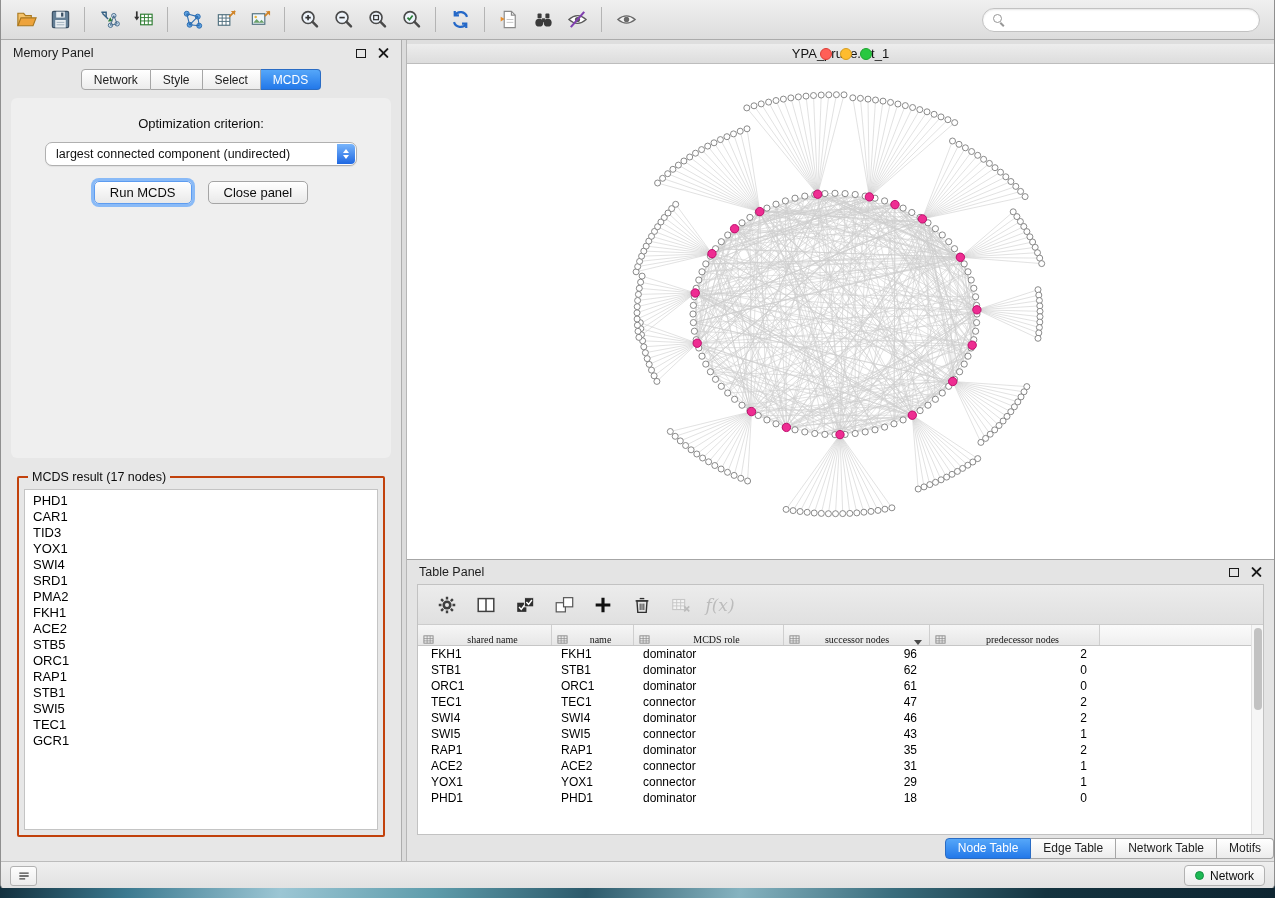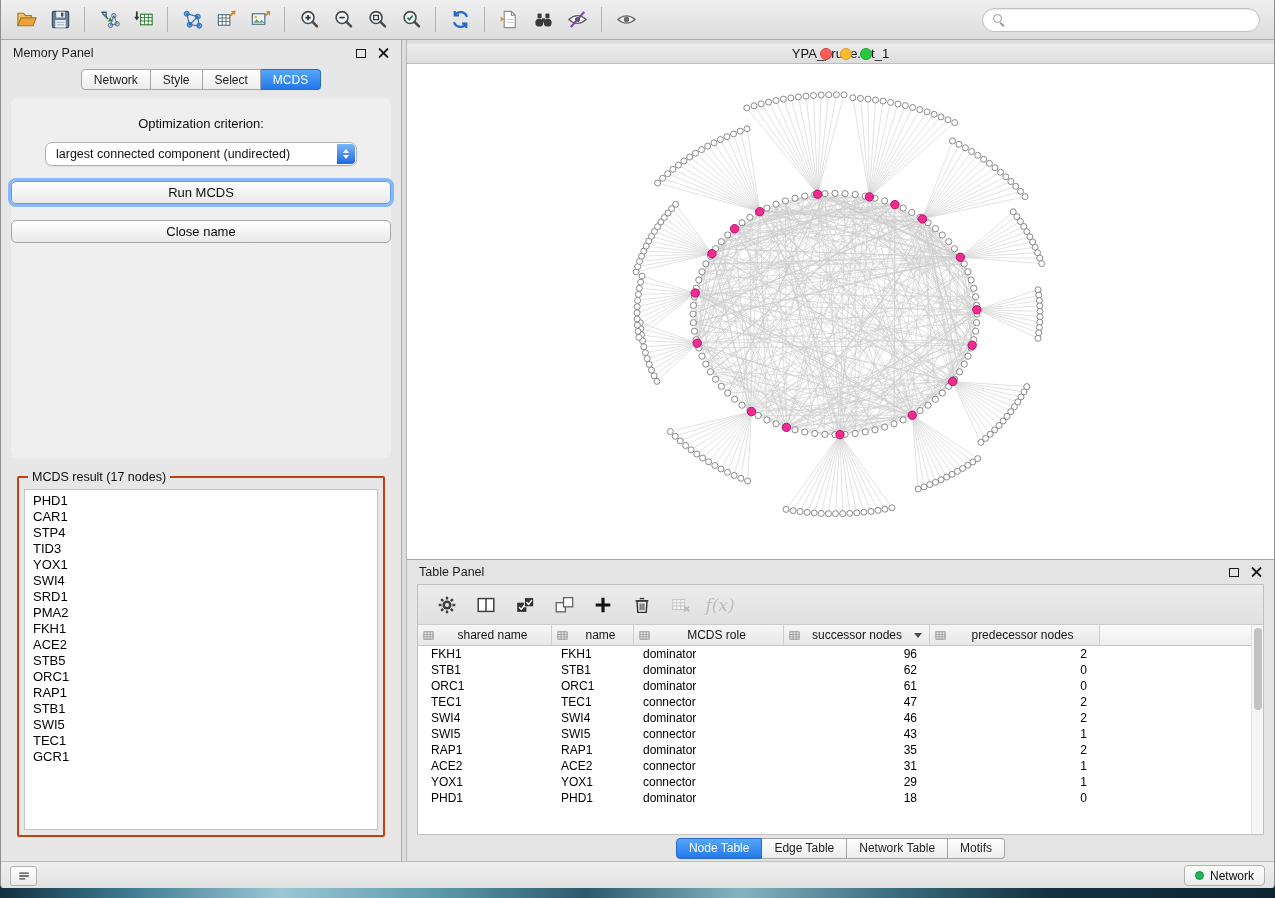--- a/index.html
+++ b/index.html
@@ -39,21 +39,21 @@
   .seg:last-child{border-radius:0 4px 4px 0;}
   .seg.active{background:linear-gradient(#55a7f9,#2378e9);border-color:#2a6cc4;color:#fff;}
   .cp-content{margin:0 10px;flex:none;height:360px;background:#efefef;border-radius:6px;padding-top:18px;}
   .opt-label{text-align:center;font-size:13px;color:#0d0d0d;margin-bottom:11px;}
   .dropdown{margin:0 auto;width:312px;height:24px;background:#fff;border:1px solid #b0b0b0;border-radius:7px;display:flex;align-items:center;position:relative;padding:0 24px 0 10px;font-size:12.5px;box-shadow:0 1px 1px rgba(0,0,0,.06);}
   .dd-text{white-space:nowrap;overflow:hidden;}
   .dd-stepper{position:absolute;right:1px;top:1px;bottom:1px;width:18px;border-radius:0 4px 4px 0;background:linear-gradient(#79b5fb,#1f68e2);display:flex;flex-direction:column;align-items:center;justify-content:center;gap:2.5px;}
   .dd-stepper i{width:0;height:0;border-left:3.5px solid transparent;border-right:3.5px solid transparent;display:block;}
   .dd-stepper .up{border-bottom:4.5px solid #fff;}
   .dd-stepper .down{border-top:4.5px solid #fff;}
-  .cp-buttons{display:flex;justify-content:center;gap:16px;margin-top:15px;flex-direction:column;}
+  .cp-buttons{display:flex;justify-content:center;gap:16px;margin-top:15px;}
   .btn{height:23px;padding:0 15px;font:13px "Liberation Sans",sans-serif;background:linear-gradient(#ffffff,#e9e9e9);border:1px solid #a5a5a5;border-radius:5px;color:#0d0d0d;}
   .btn.focus{box-shadow:0 0 0 3px rgba(82,156,250,.65);border-color:#5d9cf0;}
   .mcds-result{flex:1;margin:12px 16px 24px;border:2px solid #c2410c;border-radius:2px;padding:5px;min-height:0;display:flex;flex-direction:column;}
   .mcds-result legend{font-size:12.5px;padding:0 4px;margin-left:4px;color:#0d0d0d;}
   .mcds-list{flex:1;background:#fff;border:1px solid #c4c4c4;overflow:hidden;padding-top:3px;}
   .mcds-item{font-size:13px;line-height:16px;padding-left:8px;color:#000;white-space:nowrap;}
 
   .v-splitter{width:5px;flex:none;background:#dcdcdc;border-right:1px solid #b6b6b6;}
 
   
@@ -73,34 +73,34 @@
   .table-panel{flex:1;display:flex;flex-direction:column;background:#e4e4e4;min-height:0;}
   .tp-header{height:24px;}
   .tp-box{margin:0 10px;border:1px solid #c2c2c2;flex:1;display:flex;flex-direction:column;min-height:0;background:#fff;}
   .tp-toolbar{height:40px;flex:none;background:linear-gradient(#ececec,#e0e0e0);border-bottom:1px solid #cccccc;display:flex;align-items:center;gap:9px;padding-left:14px;}
   .tpt-btn{width:30px;height:30px;display:flex;align-items:center;justify-content:center;}
   .tpt-icon svg{width:22px;height:22px;display:block;}
   .tpt-btn.disabled{opacity:.55;}
   .fx-label{font-family:"DejaVu Serif",serif;font-style:italic;font-size:17px;color:#9a9a9a;}
   .tp-table{position:relative;flex:1;display:flex;flex-direction:column;min-height:0;}
   .tp-head{display:flex;height:21px;flex:none;background:linear-gradient(#f6f6f6,#e7e7e7);border-bottom:1px solid #c6c6c6;}
-  .th{border-right:1px solid #cfcfcf;font-size:12px;color:#141414;display:flex;align-items:center;flex:none;}
+  .th{border-right:1px solid #cfcfcf;font-size:10px;color:#141414;display:flex;align-items:flex-end;flex:none;font-family:Liberation Serif, serif;}
   .th-icon svg{width:11px;height:11px;display:block;margin-left:5px;}
   .th-label{flex:1;text-align:center;padding:0 4px;white-space:nowrap;}
   .th-chevron{width:0;height:0;border-left:4px solid transparent;border-right:4px solid transparent;border-top:5px solid #4a4a4a;margin-right:7px;}
   .th.filler{border-right:none;background:linear-gradient(#fbfbfb,#efefef);}
   .tp-body{flex:1;background:#fff;overflow:hidden;position:relative;}
   .tr{display:flex;height:16px;align-items:center;}
   .td{flex:none;font-size:12px;line-height:16px;color:#000;white-space:nowrap;overflow:hidden;}
   .td.c0{padding-left:13px;}
   .td.c1,.td.c2{padding-left:9px;}
   .td.num{text-align:right;padding-right:13px;}
   .tp-scrollbar{position:absolute;top:0;right:0;bottom:0;width:12px;background:#f6f6f6;border-left:1px solid #e2e2e2;}
   .tp-scrollbar .thumb{position:absolute;top:3px;left:1.5px;width:8px;height:82px;background:#c2c2c2;border-radius:4px;}
-  .tp-tabs{height:26px;flex:none;display:flex;justify-content:center;align-items:center;}
+  .tp-tabs{height:26px;flex:none;display:flex;justify-content:flex-end;align-items:center;}
 
   
   .status-bar{height:28px;flex:none;background:linear-gradient(#efefef,#e1e1e1);border-top:1px solid #bcbcbc;display:flex;align-items:center;padding:0 9px;}
   .status-left-btn{width:27px;height:20px;border:1px solid #b2b2b2;border-radius:3px;background:linear-gradient(#fdfdfd,#ececec);display:flex;align-items:center;justify-content:center;}
   .status-left-btn svg{width:14px;height:14px;display:block;}
   .memory-btn{margin-left:auto;height:21px;border:1px solid #b2b2b2;border-radius:4px;background:linear-gradient(#fdfdfd,#ececec);display:flex;align-items:center;gap:6px;padding:0 10px;font-size:12px;color:#0d0d0d;}
   .green-dot{width:9px;height:9px;border-radius:50%;background:#1db954;border:1px solid #149043;flex:none;}
 </style>
 </head>
 <body>
@@ -301,29 +301,28 @@
           <div class="opt-label">Optimization criterion:</div>
           <div class="dropdown">
             <span class="dd-text">largest connected component (undirected)</span>
             <span class="dd-stepper">
                 <i class="up"></i>
                 <i class="down"></i>
               </span>
           </div>
           <div class="cp-buttons">
             <button class="btn focus">Run MCDS</button>
-            <button class="btn">Close name</button>
+            <button class="btn">Close panel</button>
           </div>
         </div>
         <fieldset class="mcds-result">
           <legend>MCDS result (17 nodes)</legend>
           <div class="mcds-list" id="mcds-list">
               <div class="mcds-item">PHD1</div>
               <div class="mcds-item">CAR1</div>
-              <div class="mcds-item">STP4</div>
               <div class="mcds-item">TID3</div>
               <div class="mcds-item">YOX1</div>
               <div class="mcds-item">SWI4</div>
               <div class="mcds-item">SRD1</div>
               <div class="mcds-item">PMA2</div>
               <div class="mcds-item">FKH1</div>
               <div class="mcds-item">ACE2</div>
               <div class="mcds-item">STB5</div>
               <div class="mcds-item">ORC1</div>
               <div class="mcds-item">RAP1</div>

